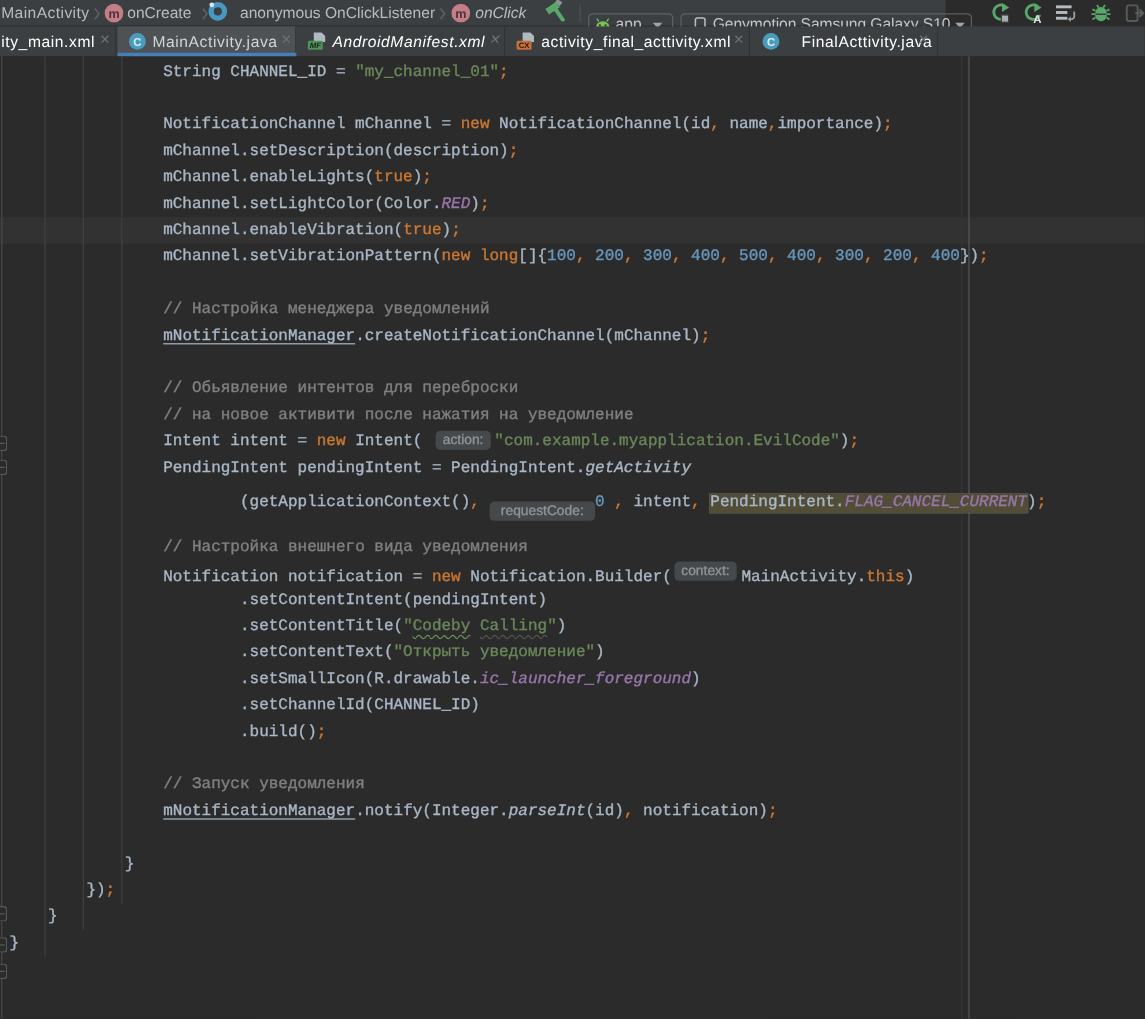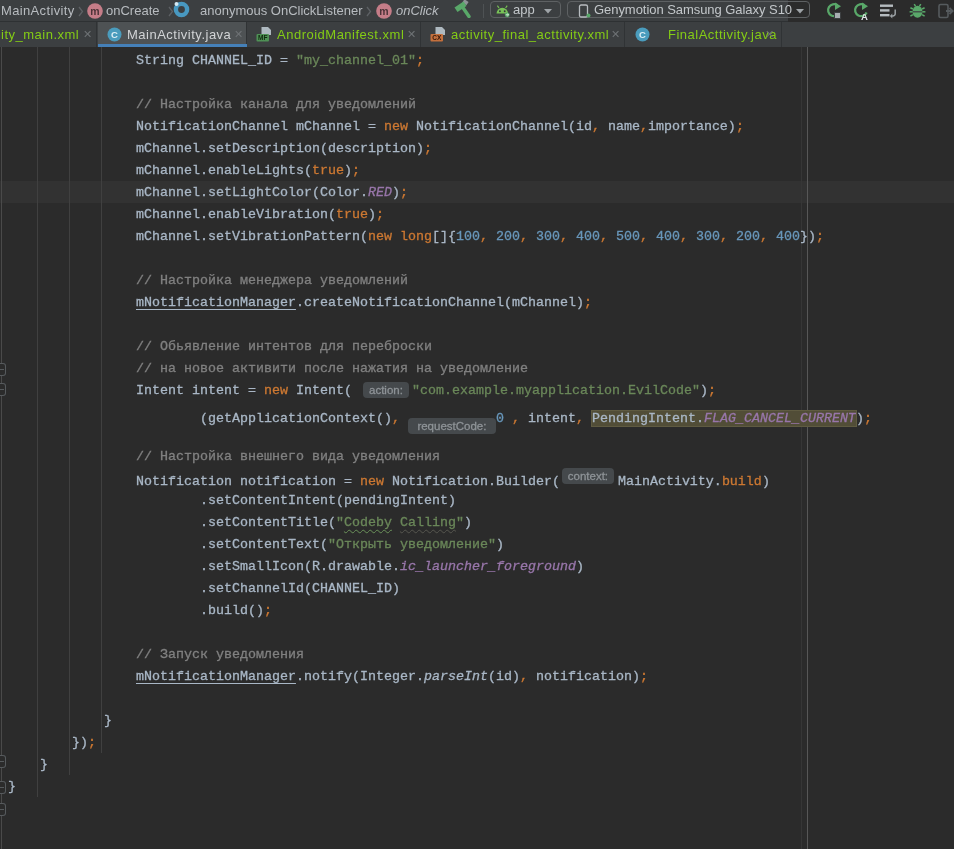--- a/index.html
+++ b/index.html
@@ -3,27 +3,27 @@
 <meta charset="utf-8">
 <style>
 * { margin:0; padding:0; box-sizing:border-box; }
 html,body { width:954px; height:849px; overflow:hidden; background:#2b2b2b; }
 body { font-family:"Liberation Sans", sans-serif; position:relative; }
 
 
 #nav { position:absolute; left:0; top:0; width:788px; height:22px; background:#3c3f41; border-bottom:1px solid #2e3133; }
 #nav .bc { position:absolute; top:0; height:22px; line-height:22px; font-size:13px; color:#b8bcc0; white-space:nowrap; }
 .icn { position:absolute; }
-.combo { position:absolute; top:1px; height:17px; border:1px solid #5e6163; border-radius:4px; }
+.combo { position:absolute; top:11px; height:17px; border:1px solid #5e6163; border-radius:4px; }
 .combo .txt { position:absolute; top:0; height:16px; line-height:16px; font-size:13px; color:#c3c7ca; white-space:nowrap; }
 
 
 #tabs { position:absolute; left:0; top:22px; width:954px; height:25px; background:#3c3f41; }
 .tab { position:absolute; top:0; height:25px; border-right:1px solid #303335; }
-.tab .t { position:absolute; top:0; height:26px; line-height:26px; font-size:13px; letter-spacing:0.5px; color:#84cc16; white-space:nowrap; }
+.tab .t { position:absolute; top:0; height:26px; line-height:26px; font-size:13px; letter-spacing:0.5px; color:#ffffff; white-space:nowrap; }
 .tab .x { position:absolute; top:0; height:25px; line-height:25px; font-size:11px; color:#6e7275; }
 #tab2 { background:#4e5254; }
 #tab2 .t { color:#d2d4d6; }
 #tabline { position:absolute; left:98px; top:44px; width:149px; height:3px; background:#4580b8; }
 
 
 #ed { position:absolute; left:0; top:47px; width:954px; height:802px; background:#2b2b2b; }
 .vl { position:absolute; width:1px; background:#404040; top:0; }
 #curline { position:absolute; left:0; top:134px; width:954px; height:22px; background:#323232; }
 #code { position:absolute; left:0; top:3px; -webkit-text-stroke:0.3px; font-family:"Liberation Mono", monospace; font-size:13.333px; color:#a9b7c6; }
@@ -147,21 +147,21 @@
     <span class="x" style="left:83px;">✕</span>
   </div>
   <div class="tab" id="tab2" style="left:98px; width:149px;">
     <svg class="icn" style="left:9px; top:5px;" width="15" height="15">
         <circle cx="7.5" cy="7.5" r="7" fill="#4a9cbd"></circle>
         <text x="7.5" y="11" text-anchor="middle" font-size="9.5" font-weight="bold" fill="#dceef5" font-family="Liberation Sans">C</text>
       </svg>
     <span class="t" style="left:29px;">MainActivity.java</span>
     <span class="x" style="left:136px;">✕</span>
   </div>
-  <div class="tab" style="left:248px; width:173px;">
+  <div class="tab" style="left:248px; width:173px;font-style:italic;">
     <svg class="icn" style="left:8px; top:4px;" width="17" height="17">
       <path d="M5.5 1 h6.5 l3 3 v5 h-9.5 z" fill="#aeb9c0"></path>
       <rect x="0.5" y="8" width="12.5" height="7.5" rx="1" fill="#4f9156"></rect>
       <text x="6.8" y="14" text-anchor="middle" font-size="6.5" font-weight="bold" fill="#10290f" font-family="Liberation Sans">MF</text>
     </svg>
     <span class="t" style="left:29px;">AndroidManifest.xml</span>
     <span class="x" style="left:159px;">✕</span>
   </div>
   <div class="tab" style="left:422px; width:203px;">
     <svg class="icn" style="left:8px; top:4px;" width="17" height="17">
@@ -192,38 +192,38 @@
   <div class="vl" style="left:801px; height:802px; background:#363636;"></div>
   <div class="vl" style="left:807px; height:802px; background:#575757;"></div>
   <div class="fold" style="top:316px;"></div>
   <div class="fold" style="top:336px;"></div>
   <div class="fold" style="top:708px;"></div>
   <div class="fold" style="top:734px;"></div>
   <div class="fold" style="top:756px;"></div>
   <div id="code">
 <div>                 String CHANNEL_ID = <span class="s">"my_channel_01"</span><span class="p">;</span></div>
 <div></div>
-<div>                 <span class="c">// Настройка канала для уведомлений</span></div>
 <div>                 NotificationChannel mChannel = <span class="k">new</span> NotificationChannel(id<span class="p">,</span> name<span class="p">,</span>importance)<span class="p">;</span></div>
 <div>                 mChannel.setDescription(description)<span class="p">;</span></div>
 <div>                 mChannel.enableLights(<span class="k">true</span>)<span class="p">;</span></div>
 <div>                 mChannel.setLightColor(Color.<span class="i">RED</span>)<span class="p">;</span></div>
 <div>                 mChannel.enableVibration(<span class="k">true</span>)<span class="p">;</span></div>
 <div>                 mChannel.setVibrationPattern(<span class="k">new</span> <span class="k">long</span>[]{<span class="n">100</span><span class="p">,</span> <span class="n">200</span><span class="p">,</span> <span class="n">300</span><span class="p">,</span> <span class="n">400</span><span class="p">,</span> <span class="n">500</span><span class="p">,</span> <span class="n">400</span><span class="p">,</span> <span class="n">300</span><span class="p">,</span> <span class="n">200</span><span class="p">,</span> <span class="n">400</span>})<span class="p">;</span></div>
 <div></div>
 <div>                 <span class="c">// Настройка менеджера уведомлений</span></div>
 <div>                 <span class="u">mNotificationManager</span>.createNotificationChannel(mChannel)<span class="p">;</span></div>
 <div></div>
 <div>                 <span class="c">// Обьявление интентов для переброски</span></div>
 <div>                 <span class="c">// на новое активити после нажатия на уведомление</span></div>
 <div>                 Intent intent = <span class="k">new</span> Intent(<span class="chip" style="width:46px; margin:0 3px 0 11px;text-align:right;">action:</span><span class="s">"com.example.myapplication.EvilCode"</span>)<span class="p">;</span></div>
+<div>                 PendingIntent pendingIntent = PendingIntent.<span class="it">getActivity</span></div>
 <div>                         (getApplicationContext()<span class="p">,</span><span class="chip" style="width:88px; margin:16px 0 0 8px;">requestCode:</span><span class="n">0</span> <span class="p">,</span> intent<span class="p">,</span> <span class="hlbox">PendingIntent.<span class="i">FLAG_CANCEL_CURRENT</span></span>)<span class="p">;</span></div>
 <div></div>
 <div>                 <span class="c">// Настройка внешнего вида уведомления</span></div>
-<div>                 Notification notification = <span class="k">new</span> Notification.Builder(<span class="chip" style="width:52px; margin:0 4px 10px 2px;">context:</span>MainActivity.<span class="k">build</span>)</div>
+<div>                 Notification notification = <span class="k">new</span> Notification.Builder(<span class="chip" style="width:52px; margin:0 4px 10px 2px;">context:</span>MainActivity.<span class="k">this</span>)</div>
 <div>                         .setContentIntent(pendingIntent)</div>
 <div>                         .setContentTitle(<span class="s">"<span class="sq">Codeby</span> <span class="sq2">Calling</span>"</span>)</div>
 <div>                         .setContentText(<span class="s">"Открыть уведомление"</span>)</div>
 <div>                         .setSmallIcon(R.drawable.<span class="i">ic_launcher_foreground</span>)</div>
 <div>                         .setChannelId(CHANNEL_ID)</div>
 <div>                         .build()<span class="p">;</span></div>
 <div></div>
 <div>                 <span class="c">// Запуск уведомления</span></div>
 <div>                 <span class="u">mNotificationManager</span>.notify(Integer.<span class="it">parseInt</span>(id)<span class="p">,</span> notification)<span class="p">;</span></div>
 <div></div>

